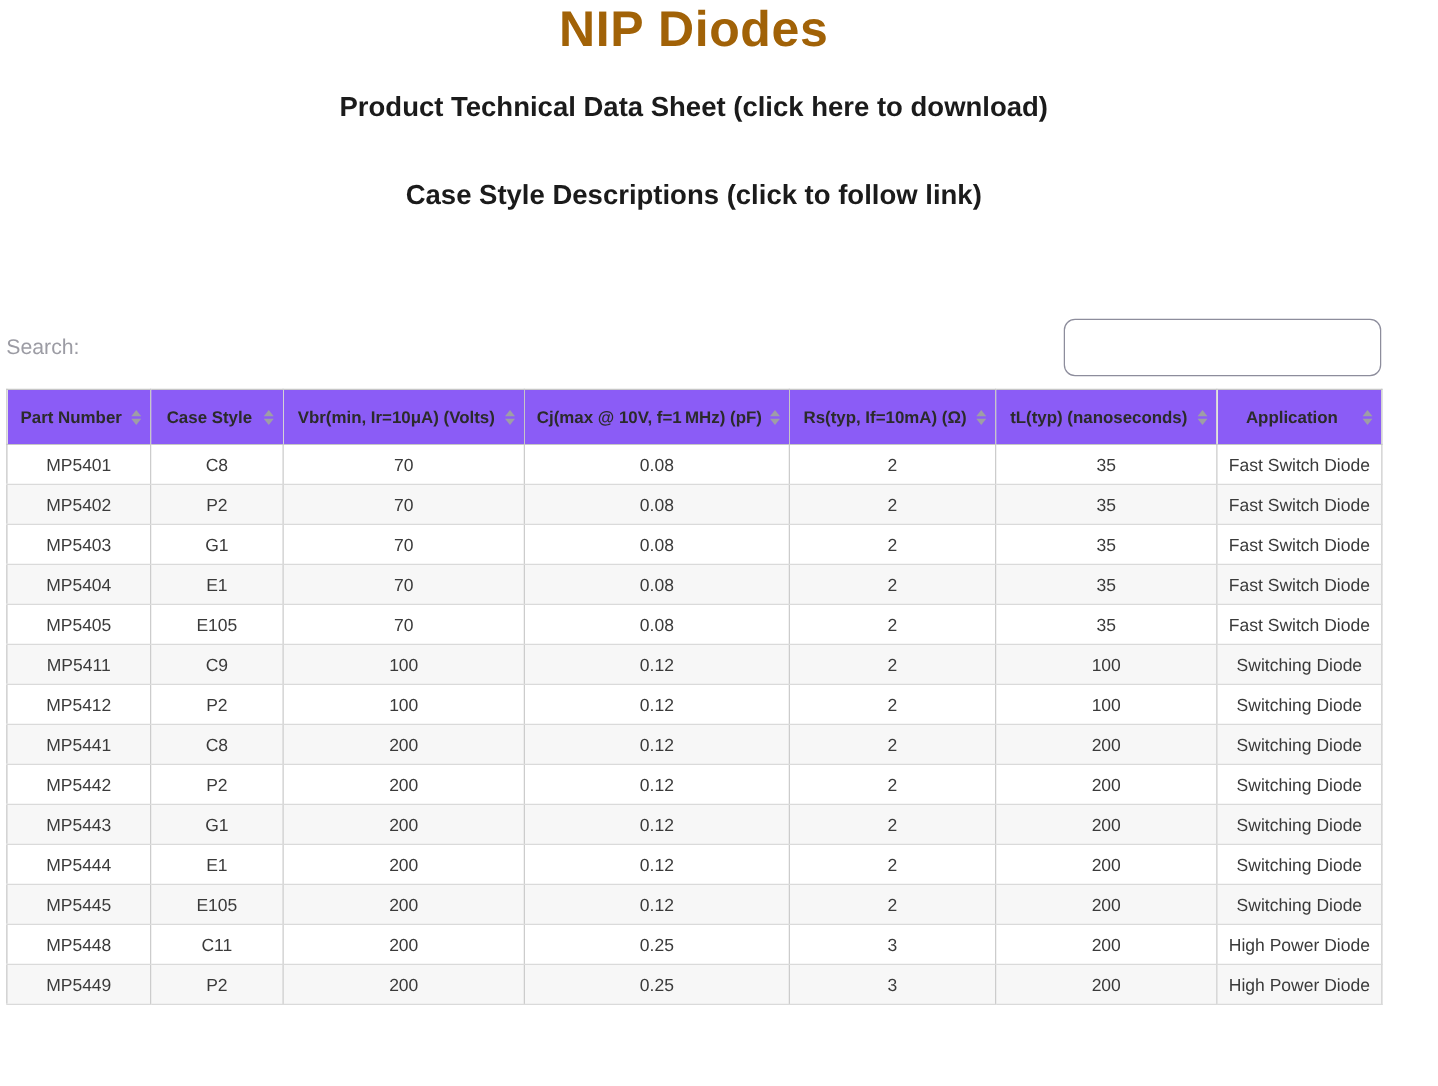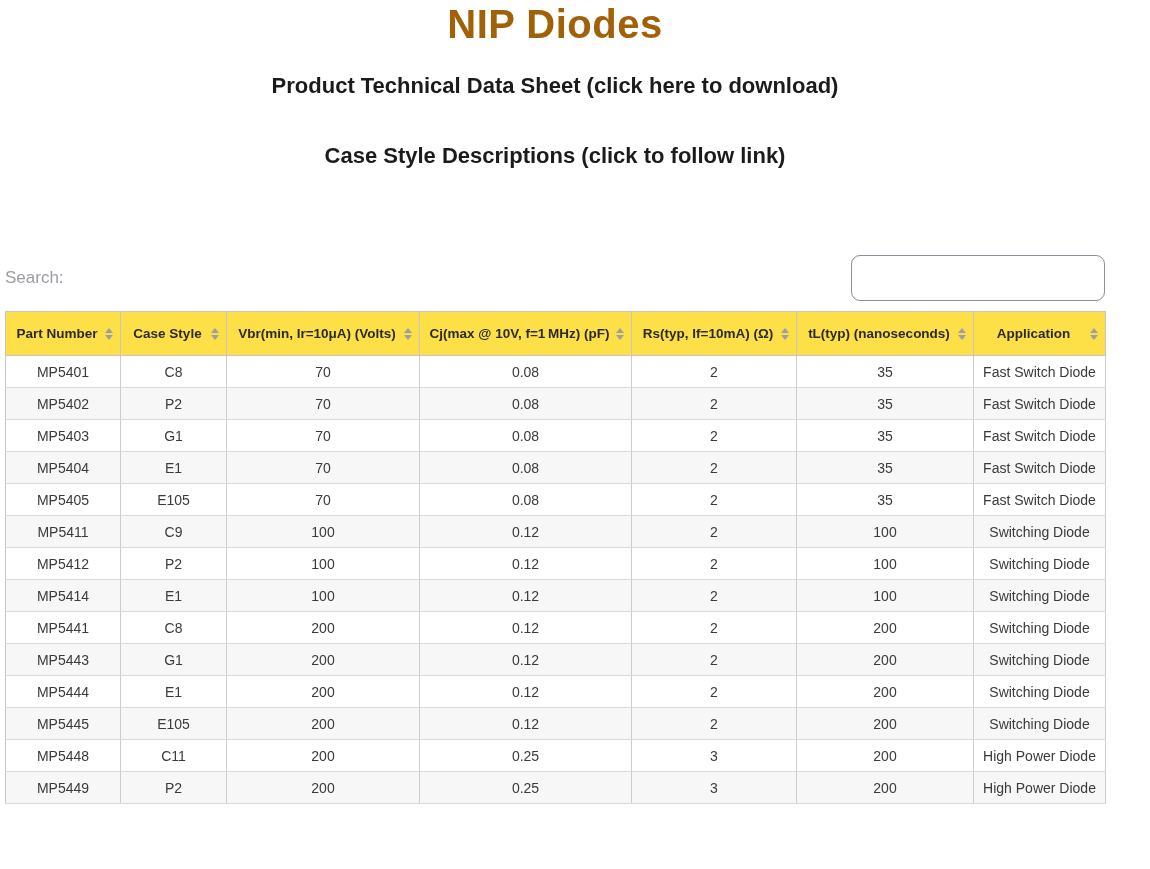--- a/index.html
+++ b/index.html
@@ -54,21 +54,21 @@
     color: #333;
   }
   table.data-table {
     margin-top: 10px;
     width: 1100px;
     border-collapse: collapse;
     table-layout: fixed;
     border: 1px solid #c6c6c6;
   }
   table.data-table th {
-    background: #fde047;
+    background: #8b5cf6;
     height: 44px;
     font-size: 13.5px;
     font-weight: 700;
     color: #2b2b2b;
     text-align: center;
     border: 1px solid #c6c6c6;
     position: relative;
     padding: 0 18px 0 6px;
     cursor: pointer;
   }
@@ -220,31 +220,31 @@
         <tr>
           <td>MP5412</td>
           <td>P2</td>
           <td>100</td>
           <td>0.12</td>
           <td>2</td>
           <td>100</td>
           <td>Switching Diode</td>
         </tr>
         <tr>
-          <td>MP5414</td>
-          <td>E1</td>
-          <td>100</td>
-          <td>0.12</td>
-          <td>2</td>
-          <td>100</td>
-          <td>Switching Diode</td>
-        </tr>
-        <tr>
           <td>MP5441</td>
           <td>C8</td>
+          <td>200</td>
+          <td>0.12</td>
+          <td>2</td>
+          <td>200</td>
+          <td>Switching Diode</td>
+        </tr>
+        <tr>
+          <td>MP5442</td>
+          <td>P2</td>
           <td>200</td>
           <td>0.12</td>
           <td>2</td>
           <td>200</td>
           <td>Switching Diode</td>
         </tr>
         <tr>
           <td>MP5443</td>
           <td>G1</td>
           <td>200</td>

